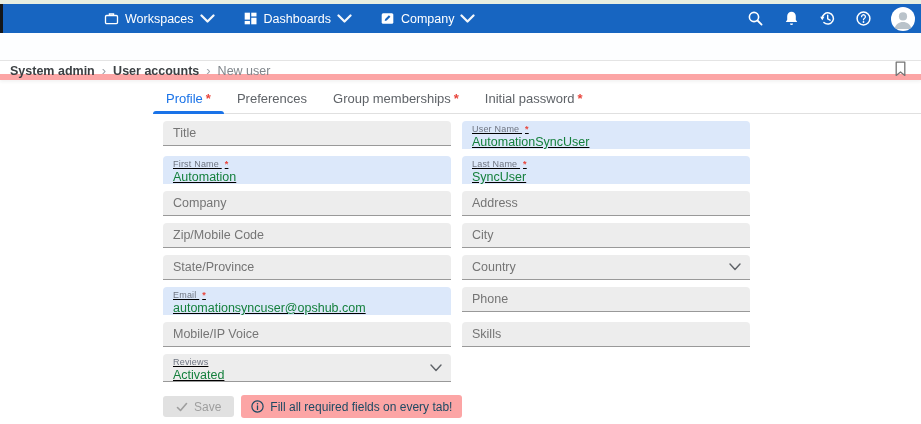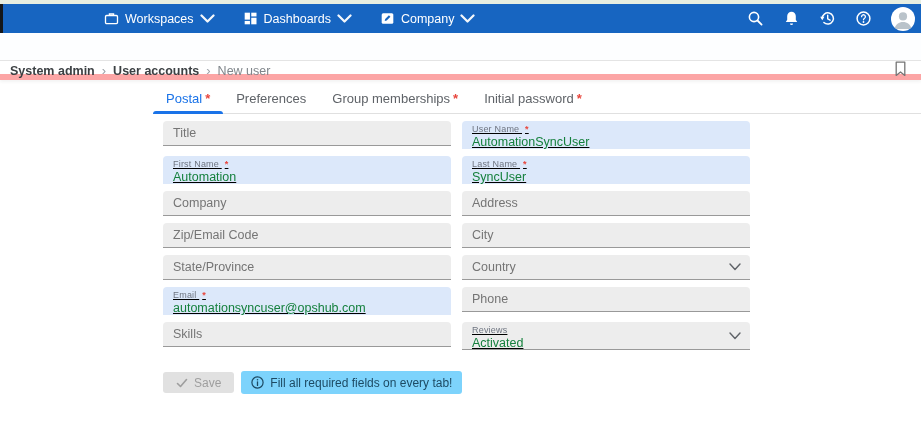--- a/index.html
+++ b/index.html
@@ -52,21 +52,21 @@
   .fvalue { font-size:12.5px; color:#15803d; line-height:14px; margin-top:1px; }
   .fld .dd { position:absolute; right:9px; top:50%; transform:translateY(-50%);
              width:12px; height:8px; }
   .spacer { height:1px; }
   
   .actions { margin:13px 0 0 163px; display:flex; align-items:center; gap:7px; }
   .save-btn { height:21px; background:#e1e1e1; border:none; border-radius:3px;
               display:flex; align-items:center; gap:6px; padding:0 13px;
               color:#9e9e9e; font-size:12px; font-family:inherit; cursor:default; }
   .save-btn svg { width:12px; height:12px; }
-  .info-pill { height:23px; background:#7dd3fc; border-radius:3px; display:flex;
+  .info-pill { height:23px; background:#fca5a5; border-radius:3px; display:flex;
                align-items:center; gap:6px; padding:0 10px; color:#1d4a63; font-size:12px; }
   .info-pill svg { width:13px; height:13px; }
 </style>
 </head>
 <body>
 
 <div class="top-edge"></div>
 
 <div class="appbar">
   <div class="left-edge"></div>
@@ -147,21 +147,21 @@
 <div class="substrip"></div>
 
 <div class="crumbbar">
   <span id="crumbs"><span class="crumb">System admin</span><span class="crumb-sep">›</span><span class="crumb">User accounts</span><span class="crumb-sep">›</span><span class="crumb last">New user</span></span>
   <svg class="bookmark" viewBox="0 0 13 16">
     <path d="M2.2 1.2h8.6v13.2l-4.3-3.5-4.3 3.5z" fill="none" stroke="#757575" stroke-width="1.3" stroke-linejoin="round"></path>
   </svg>
 </div>
 
 <div class="tabsbar" id="tabsbar">
-    <div class="tab active"><span>Postal</span><span class="req">*</span></div>
+    <div class="tab active"><span>Profile</span><span class="req">*</span></div>
     <div class="tab"><span>Preferences</span></div>
     <div class="tab"><span>Group memberships</span><span class="req">*</span></div>
     <div class="tab"><span>Initial password</span><span class="req">*</span></div>
   </div>
 
 <div class="form" id="form">
     <div class="fld fld-empty">
       <span class="ph">Title</span>
     </div>
     <div class="fld fld-filled">
@@ -176,40 +176,43 @@
       <div class="flabel">Last Name <span class="req">*</span></div>
       <div class="fvalue">SyncUser</div>
     </div>
     <div class="fld fld-empty">
       <span class="ph">Company</span>
     </div>
     <div class="fld fld-empty">
       <span class="ph">Address</span>
     </div>
     <div class="fld fld-empty">
-      <span class="ph">Zip/Email Code</span>
+      <span class="ph">Zip/Mobile Code</span>
     </div>
     <div class="fld fld-empty">
       <span class="ph">City</span>
     </div>
     <div class="fld fld-empty">
       <span class="ph">State/Province</span>
     </div>
     <div class="fld fld-empty">
       <span class="ph">Country</span>
       <svg class="dd" viewBox="0 0 12 8">
         <polyline points="1,1 6,6.5 11,1" fill="none" stroke="#5f6368" stroke-width="1.4" stroke-linecap="round" stroke-linejoin="round"></polyline>
       </svg>
     </div>
     <div class="fld fld-filled">
       <div class="flabel">Email <span class="req">*</span></div>
       <div class="fvalue">automationsyncuser@opshub.com</div>
     </div>
     <div class="fld fld-empty">
       <span class="ph">Phone</span>
+    </div>
+    <div class="fld fld-empty">
+      <span class="ph">Mobile/IP Voice</span>
     </div>
     <div class="fld fld-empty">
       <span class="ph">Skills</span>
     </div>
     <div class="fld fld-filled gray">
       <div class="flabel">Reviews</div>
       <div class="fvalue">Activated</div>
       <svg class="dd" viewBox="0 0 12 8">
         <polyline points="1,1 6,6.5 11,1" fill="none" stroke="#5f6368" stroke-width="1.4" stroke-linecap="round" stroke-linejoin="round"></polyline>
       </svg>

